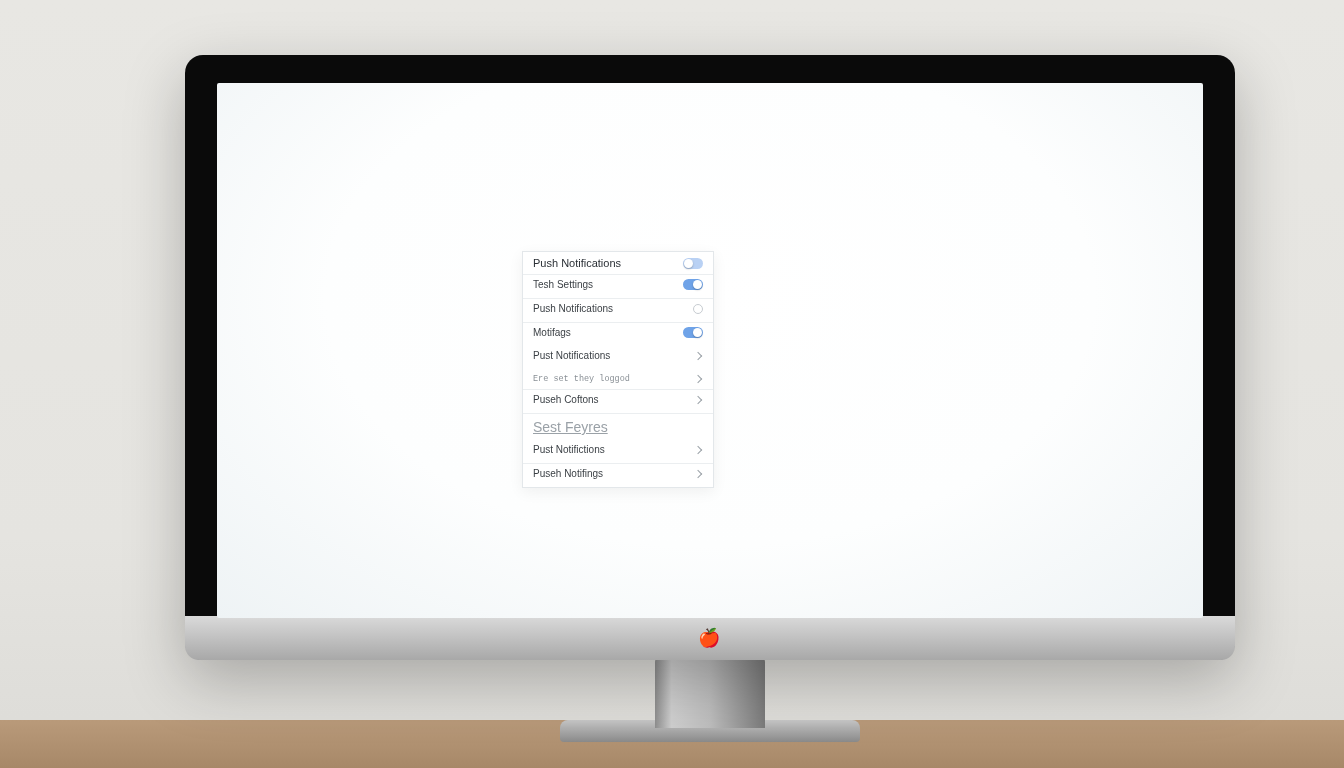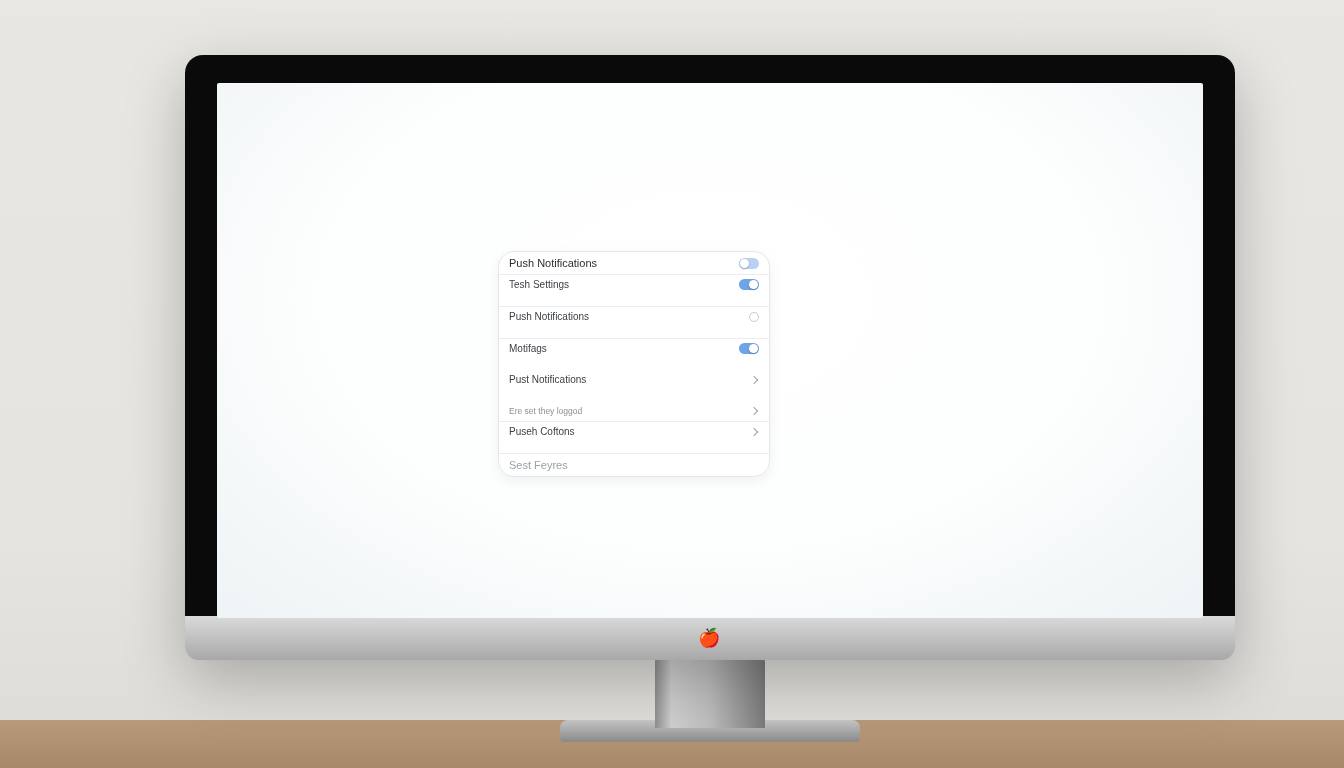--- a/index.html
+++ b/index.html
@@ -69,44 +69,44 @@
     top: 83px;
     width: 986px;
     height: 535px;
     background: radial-gradient(ellipse at 50% 40%, #ffffff 0%, #fdfefe 55%, #eef3f5 100%);
     border-radius: 2px;
   }
 
   
   .card {
     position: absolute;
-    left: 281px;     
+    left: 305px;     
     top: 168px;
-    width: 272px;
+    width: 192px;
     background: rgba(255,255,255,0.92);
     border: 1px solid #e3e7ea;
-    border-radius: 16px;
+    border-radius: 0;
     box-shadow: 0 4px 14px rgba(0,0,0,0.06);
     overflow: hidden;
     font-size: 10px;
   }
   .row {
     display: flex;
     align-items: center;
     justify-content: space-between;
     padding: 5px 10px;
     border-bottom: 1px solid #ebeef0;
     min-height: 20px;
   }
   .row:last-child { border-bottom: none; }
-  .row.sub { padding-top: 4px; padding-bottom: 16px; gap: 36px; }
+  .row.sub { padding-top: 4px; padding-bottom: 8px; gap: 36px; }
   .row .label { color: #3a3f44; }
   .row.header .label { color: #2a2f35; font-weight: 500; font-size: 11px; }
-  .row.tiny .label { color: #8a9096; font-size: 8.5px; }
-  .row.section .label { color: #9aa1a7; font-size: 11px; }
+  .row.tiny .label { color: #8a9096; font-size: 8.5px; font-family: Liberation Mono, monospace; }
+  .row.section .label { color: #9aa1a7; font-size: 14px; text-decoration: underline; }
   .row.nobd { border-bottom: none; text-align: right; }
 
   
   .toggle {
     width: 20px; height: 11px;
     border-radius: 999px;
     position: relative;
     flex: 0 0 auto;
   }
   .toggle .knob {
@@ -186,14 +186,22 @@
         <span class="label">Ere set they loggod</span>
         <div class="chevron"></div>
       </div>
       <div class="row sub">
         <span class="label">Puseh Coftons</span>
         <div class="chevron"></div>
       </div>
       <div class="row section nobd">
         <span class="label">Sest Feyres</span>
       </div>
+      <div class="row sub">
+        <span class="label">Pust Notifictions</span>
+        <div class="chevron"></div>
+      </div>
+      <div class="row sub">
+        <span class="label">Puseh Notifings</span>
+        <div class="chevron"></div>
+      </div>
     </div>
 </div>
 
 </body></html>

